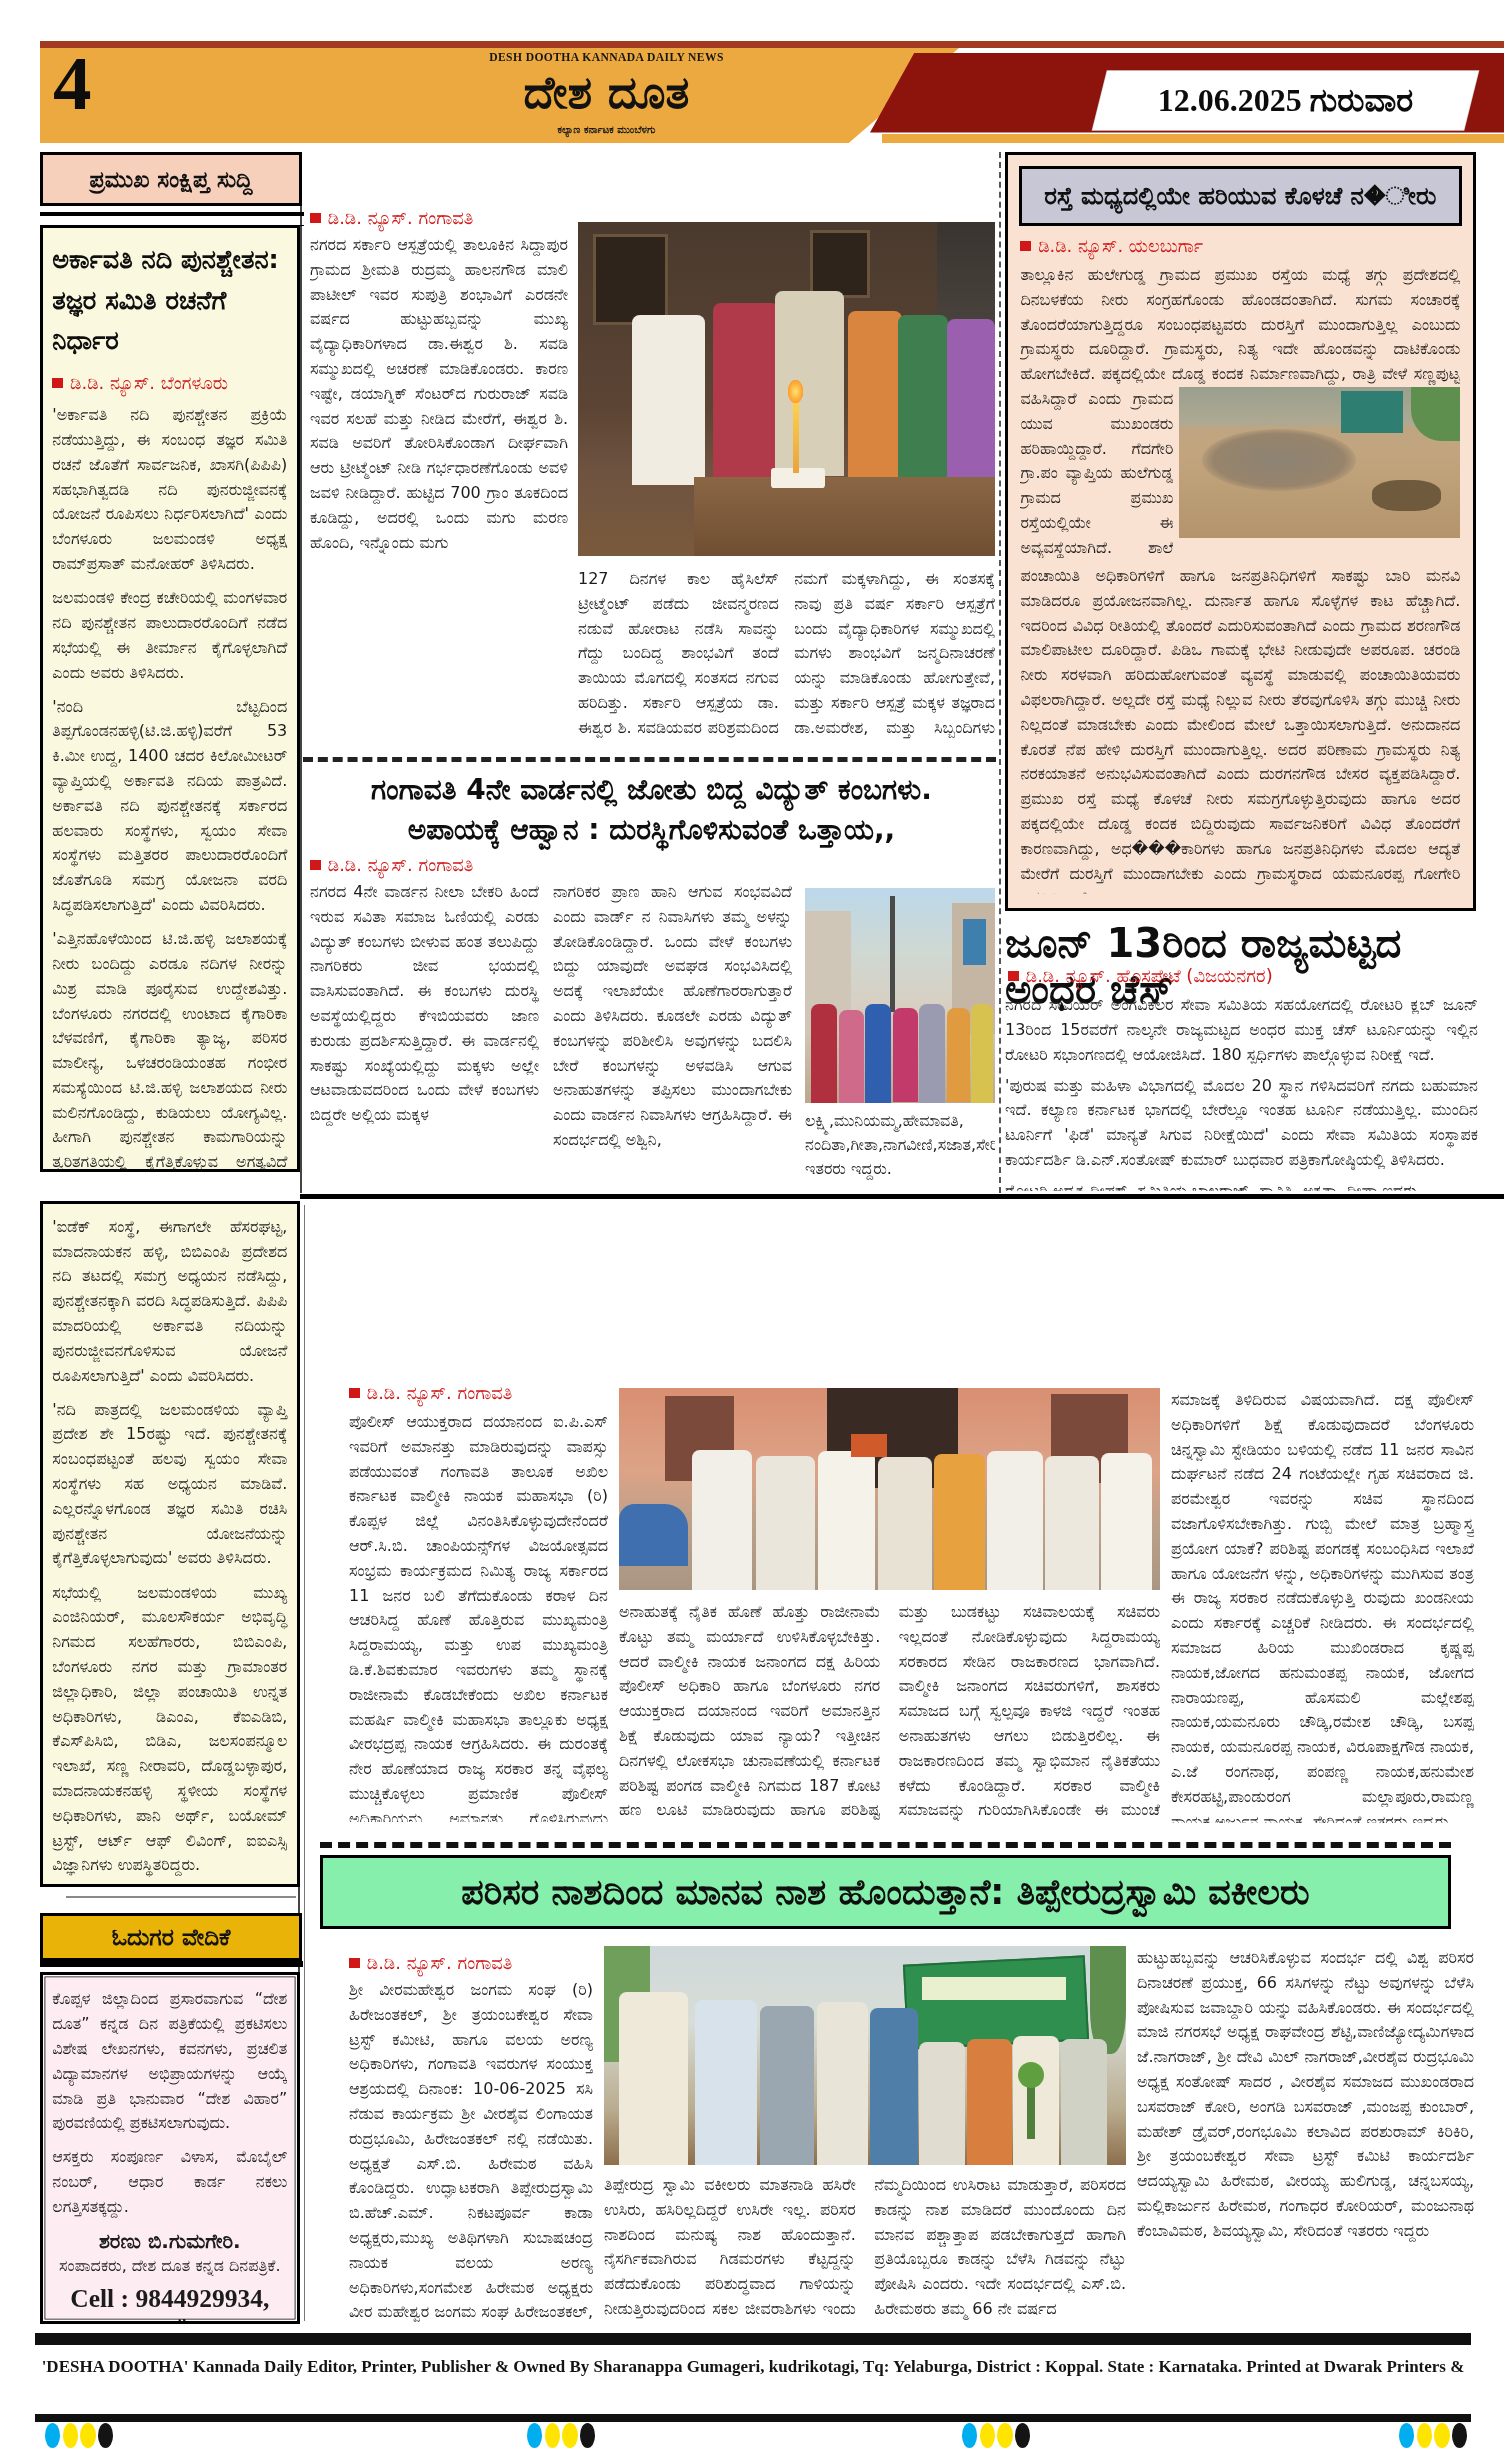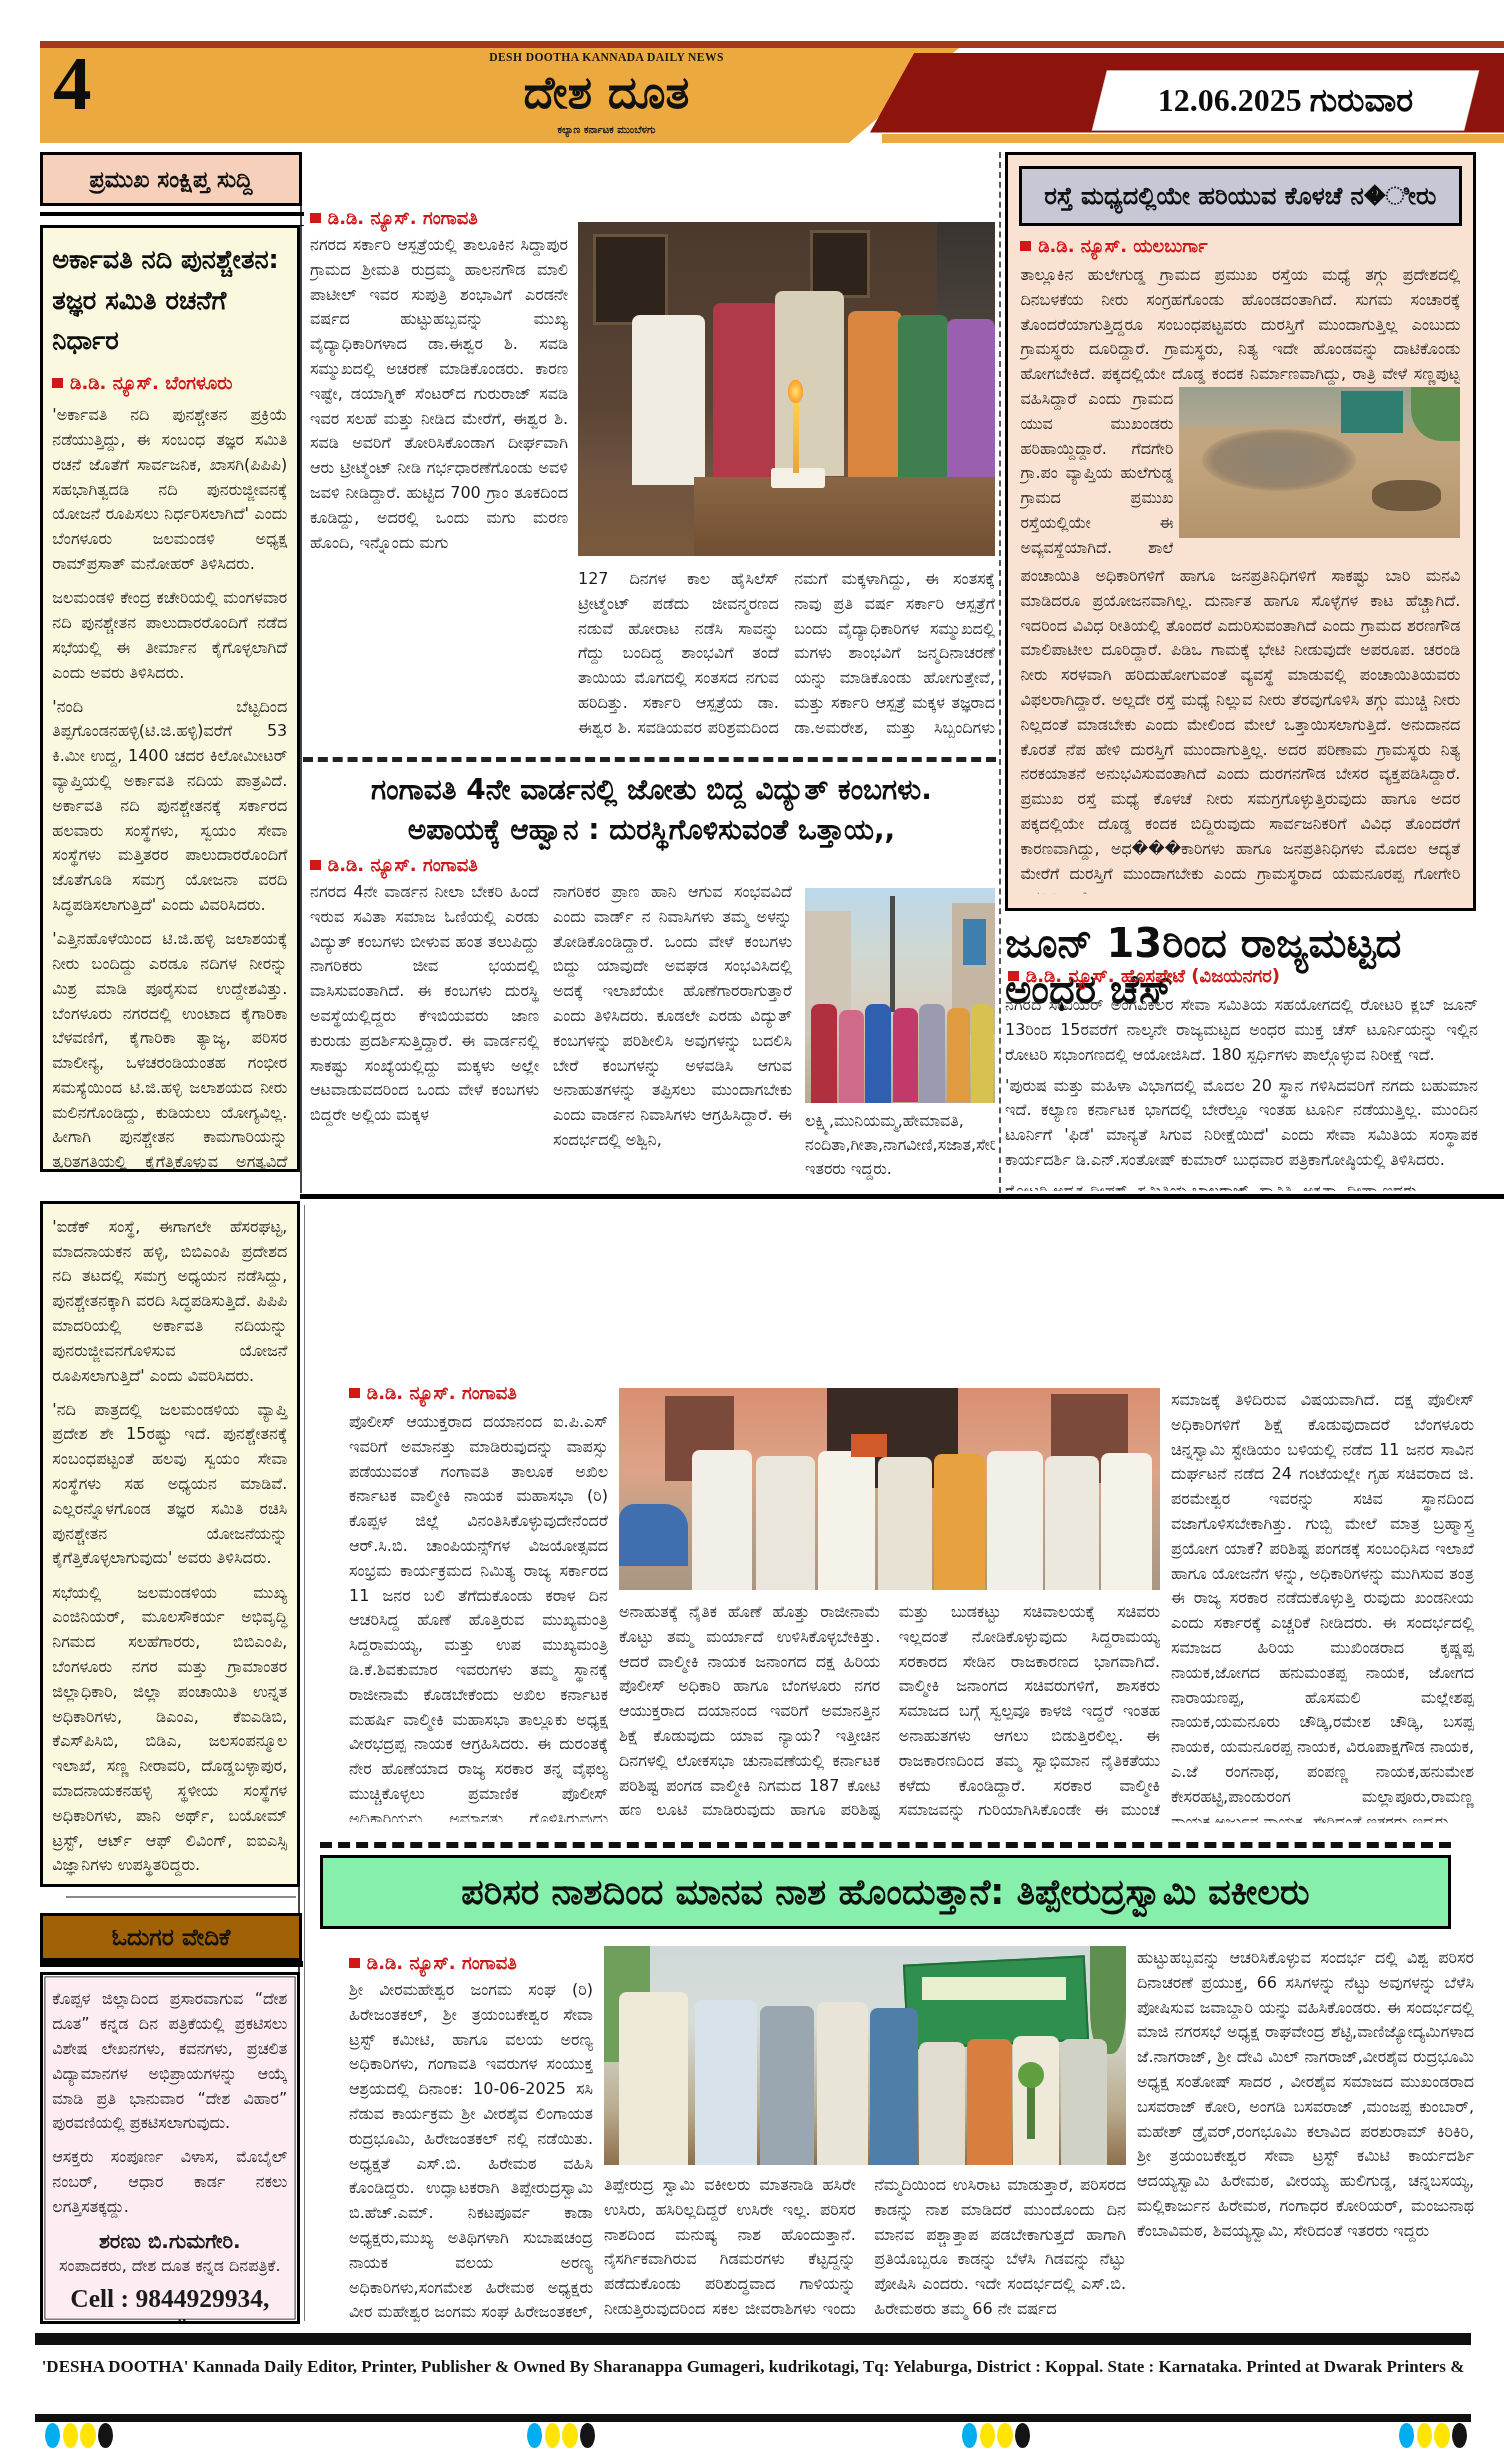--- a/index.html
+++ b/index.html
@@ -4,21 +4,21 @@
 <style>
   html,body{margin:0;padding:0;background:#e8e8e8;}
   #page{position:relative;width:1505px;height:2462px;background:#ffffff;margin:0 auto;
         font-family:"DejaVu Sans","Liberation Sans",sans-serif;color:#1c1c1c;overflow:hidden;}
   .abs{position:absolute;}
   .just{text-align:justify;}
   .ctr{text-align:center;}
   .ovh{overflow:hidden;}
   .body-txt{font-size:16px;line-height:1.55;}
   .hl{font-weight:800;color:#0f0f0f;}
-  .byline{display:flex;align-items:center;gap:7px;color:#d01818;font-weight:700;font-size:18px;}
+  .byline{display:flex;align-items:center;gap:7px;color:#d01818;font-weight:400;font-size:18px;}
   .bsq{width:10.8px;height:10.8px;background:#d01818;display:inline-block;flex:0 0 auto;}
   .serif{font-family:"Liberation Serif","DejaVu Serif",serif;}
   p{margin:0 0 9.3px 0;}
   .rule-v-solid{width:1.5px;background:#444;}
   .rule-v-dash{border-left:2.3px dashed #555;width:0;}
   .photo{background:#9a8a76;}
   .photo > div{position:absolute;}
   .fig{border-radius:7.7px 7.7px 0 0;}
   .cols2{column-count:2;column-gap:15.4px;}
   .capt{font-size:16px;line-height:1.5;font-weight:500;}
@@ -71,21 +71,21 @@
   </div>
 
   <div class="abs ovh" style="left:40px;top:1201px;width:235px;height:658px;border:3.1px solid #000;background:#fbf8e0;padding:10.8px 9.3px;">
     <p class="body-txt just">'ಐಡೆಕ್ ಸಂಸ್ಥೆ, ಈಗಾಗಲೇ ಹೆಸರಘಟ್ಟ, ಮಾದನಾಯಕನ ಹಳ್ಳಿ, ಬಿಬಿಎಂಪಿ ಪ್ರದೇಶದ ನದಿ ತಟದಲ್ಲಿ ಸಮಗ್ರ ಅಧ್ಯಯನ ನಡೆಸಿದ್ದು, ಪುನಶ್ಚೇತನಕ್ಕಾಗಿ ವರದಿ ಸಿದ್ಧಪಡಿಸುತ್ತಿದೆ. ಪಿಪಿಪಿ ಮಾದರಿಯಲ್ಲಿ ಅರ್ಕಾವತಿ ನದಿಯನ್ನು ಪುನರುಜ್ಜೀವನಗೊಳಿಸುವ ಯೋಜನೆ ರೂಪಿಸಲಾಗುತ್ತಿದೆ' ಎಂದು ವಿವರಿಸಿದರು.</p>
     <p class="body-txt just">'ನದಿ ಪಾತ್ರದಲ್ಲಿ ಜಲಮಂಡಳಿಯ ವ್ಯಾಪ್ತಿ ಪ್ರದೇಶ ಶೇ 15ರಷ್ಟು ಇದೆ. ಪುನಶ್ಚೇತನಕ್ಕೆ ಸಂಬಂಧಪಟ್ಟಂತೆ ಹಲವು ಸ್ವಯಂ ಸೇವಾ ಸಂಸ್ಥೆಗಳು ಸಹ ಅಧ್ಯಯನ ಮಾಡಿವೆ. ಎಲ್ಲರನ್ನೊಳಗೊಂಡ ತಜ್ಞರ ಸಮಿತಿ ರಚಿಸಿ ಪುನಶ್ಚೇತನ ಯೋಜನೆಯನ್ನು ಕೈಗೆತ್ತಿಕೊಳ್ಳಲಾಗುವುದು' ಅವರು ತಿಳಿಸಿದರು.</p>
     <p class="body-txt just">ಸಭೆಯಲ್ಲಿ ಜಲಮಂಡಳಿಯ ಮುಖ್ಯ ಎಂಜಿನಿಯರ್, ಮೂಲಸೌಕರ್ಯ ಅಭಿವೃದ್ಧಿ ನಿಗಮದ ಸಲಹೆಗಾರರು, ಬಿಬಿಎಂಪಿ, ಬೆಂಗಳೂರು ನಗರ ಮತ್ತು ಗ್ರಾಮಾಂತರ ಜಿಲ್ಲಾಧಿಕಾರಿ, ಜಿಲ್ಲಾ ಪಂಚಾಯಿತಿ ಉನ್ನತ ಅಧಿಕಾರಿಗಳು, ಡಿಎಂಎ, ಕೆಐಎಡಿಬಿ, ಕೆಎಸ್‌ಪಿಸಿಬಿ, ಬಿಡಿಎ, ಜಲಸಂಪನ್ಮೂಲ ಇಲಾಖೆ, ಸಣ್ಣ ನೀರಾವರಿ, ದೊಡ್ಡಬಳ್ಳಾಪುರ, ಮಾದನಾಯಕನಹಳ್ಳಿ ಸ್ಥಳೀಯ ಸಂಸ್ಥೆಗಳ ಅಧಿಕಾರಿಗಳು, ಪಾನಿ ಅರ್ಥ್, ಬಯೋಮ್ ಟ್ರಸ್ಟ್, ಆರ್ಟ್ ಆಫ್ ಲಿವಿಂಗ್, ಐಐಎಸ್ಸಿ ವಿಜ್ಞಾನಿಗಳು ಉಪಸ್ಥಿತರಿದ್ದರು.</p>
   </div>
 
   <div class="abs" style="left:66px;top:1896px;width:230px;height:1.5px;background:#8a8a8a;"></div>
 
-  <div class="abs ctr" style="left:40px;top:1913px;width:256px;height:42px;border:3.1px solid #000;background:#a16207;">
+  <div class="abs ctr" style="left:40px;top:1913px;width:256px;height:42px;border:3.1px solid #000;background:#eab308;">
     <span style="font-size:23px;font-weight:800;line-height:42px;color:#141414;">ಓದುಗರ ವೇದಿಕೆ</span>
   </div>
   <div class="abs" style="left:40px;top:1961px;width:263px;height:6.2px;background:#000;"></div>
 
   <div class="abs ovh" style="left:40px;top:1972px;width:235px;height:321px;border:3.1px solid #000;box-shadow:inset 0 0 0 1.5px #fff, inset 0 0 0 2.3px #000;background:#fdecf1;padding:12.4px 9.3px;">
     <p class="body-txt just">ಕೊಪ್ಪಳ ಜಿಲ್ಲಾದಿಂದ ಪ್ರಸಾರವಾಗುವ “ದೇಶ ದೂತ” ಕನ್ನಡ ದಿನ ಪತ್ರಿಕೆಯಲ್ಲಿ ಪ್ರಕಟಿಸಲು ವಿಶೇಷ ಲೇಖನಗಳು, ಕವನಗಳು, ಪ್ರಚಲಿತ ವಿದ್ಯಾಮಾನಗಳ ಅಭಿಪ್ರಾಯಗಳನ್ನು ಆಯ್ಕೆ ಮಾಡಿ ಪ್ರತಿ ಭಾನುವಾರ “ದೇಶ ವಿಹಾರ” ಪುರವಣಿಯಲ್ಲಿ ಪ್ರಕಟಿಸಲಾಗುವುದು.</p>
     <p class="body-txt just">ಆಸಕ್ತರು ಸಂಪೂರ್ಣ ವಿಳಾಸ, ಮೊಬೈಲ್ ನಂಬರ್, ಆಧಾರ ಕಾರ್ಡ ನಕಲು ಲಗತ್ತಿಸತಕ್ಕದ್ದು.</p>
     <div class="ctr" style="font-size:20px;font-weight:700;margin-top:7.7px;">ಶರಣು ಬಿ.ಗುಮಗೇರಿ.</div>
     <div class="ctr" style="font-size:16px;margin-top:1px;line-height:1.5;">ಸಂಪಾದಕರು, ದೇಶ ದೂತ ಕನ್ನಡ ದಿನಪತ್ರಿಕೆ.</div>
     <div class="ctr serif" style="font-size:25.5px;font-weight:800;margin-top:6.2px;">Cell : 9844929934,</div>

